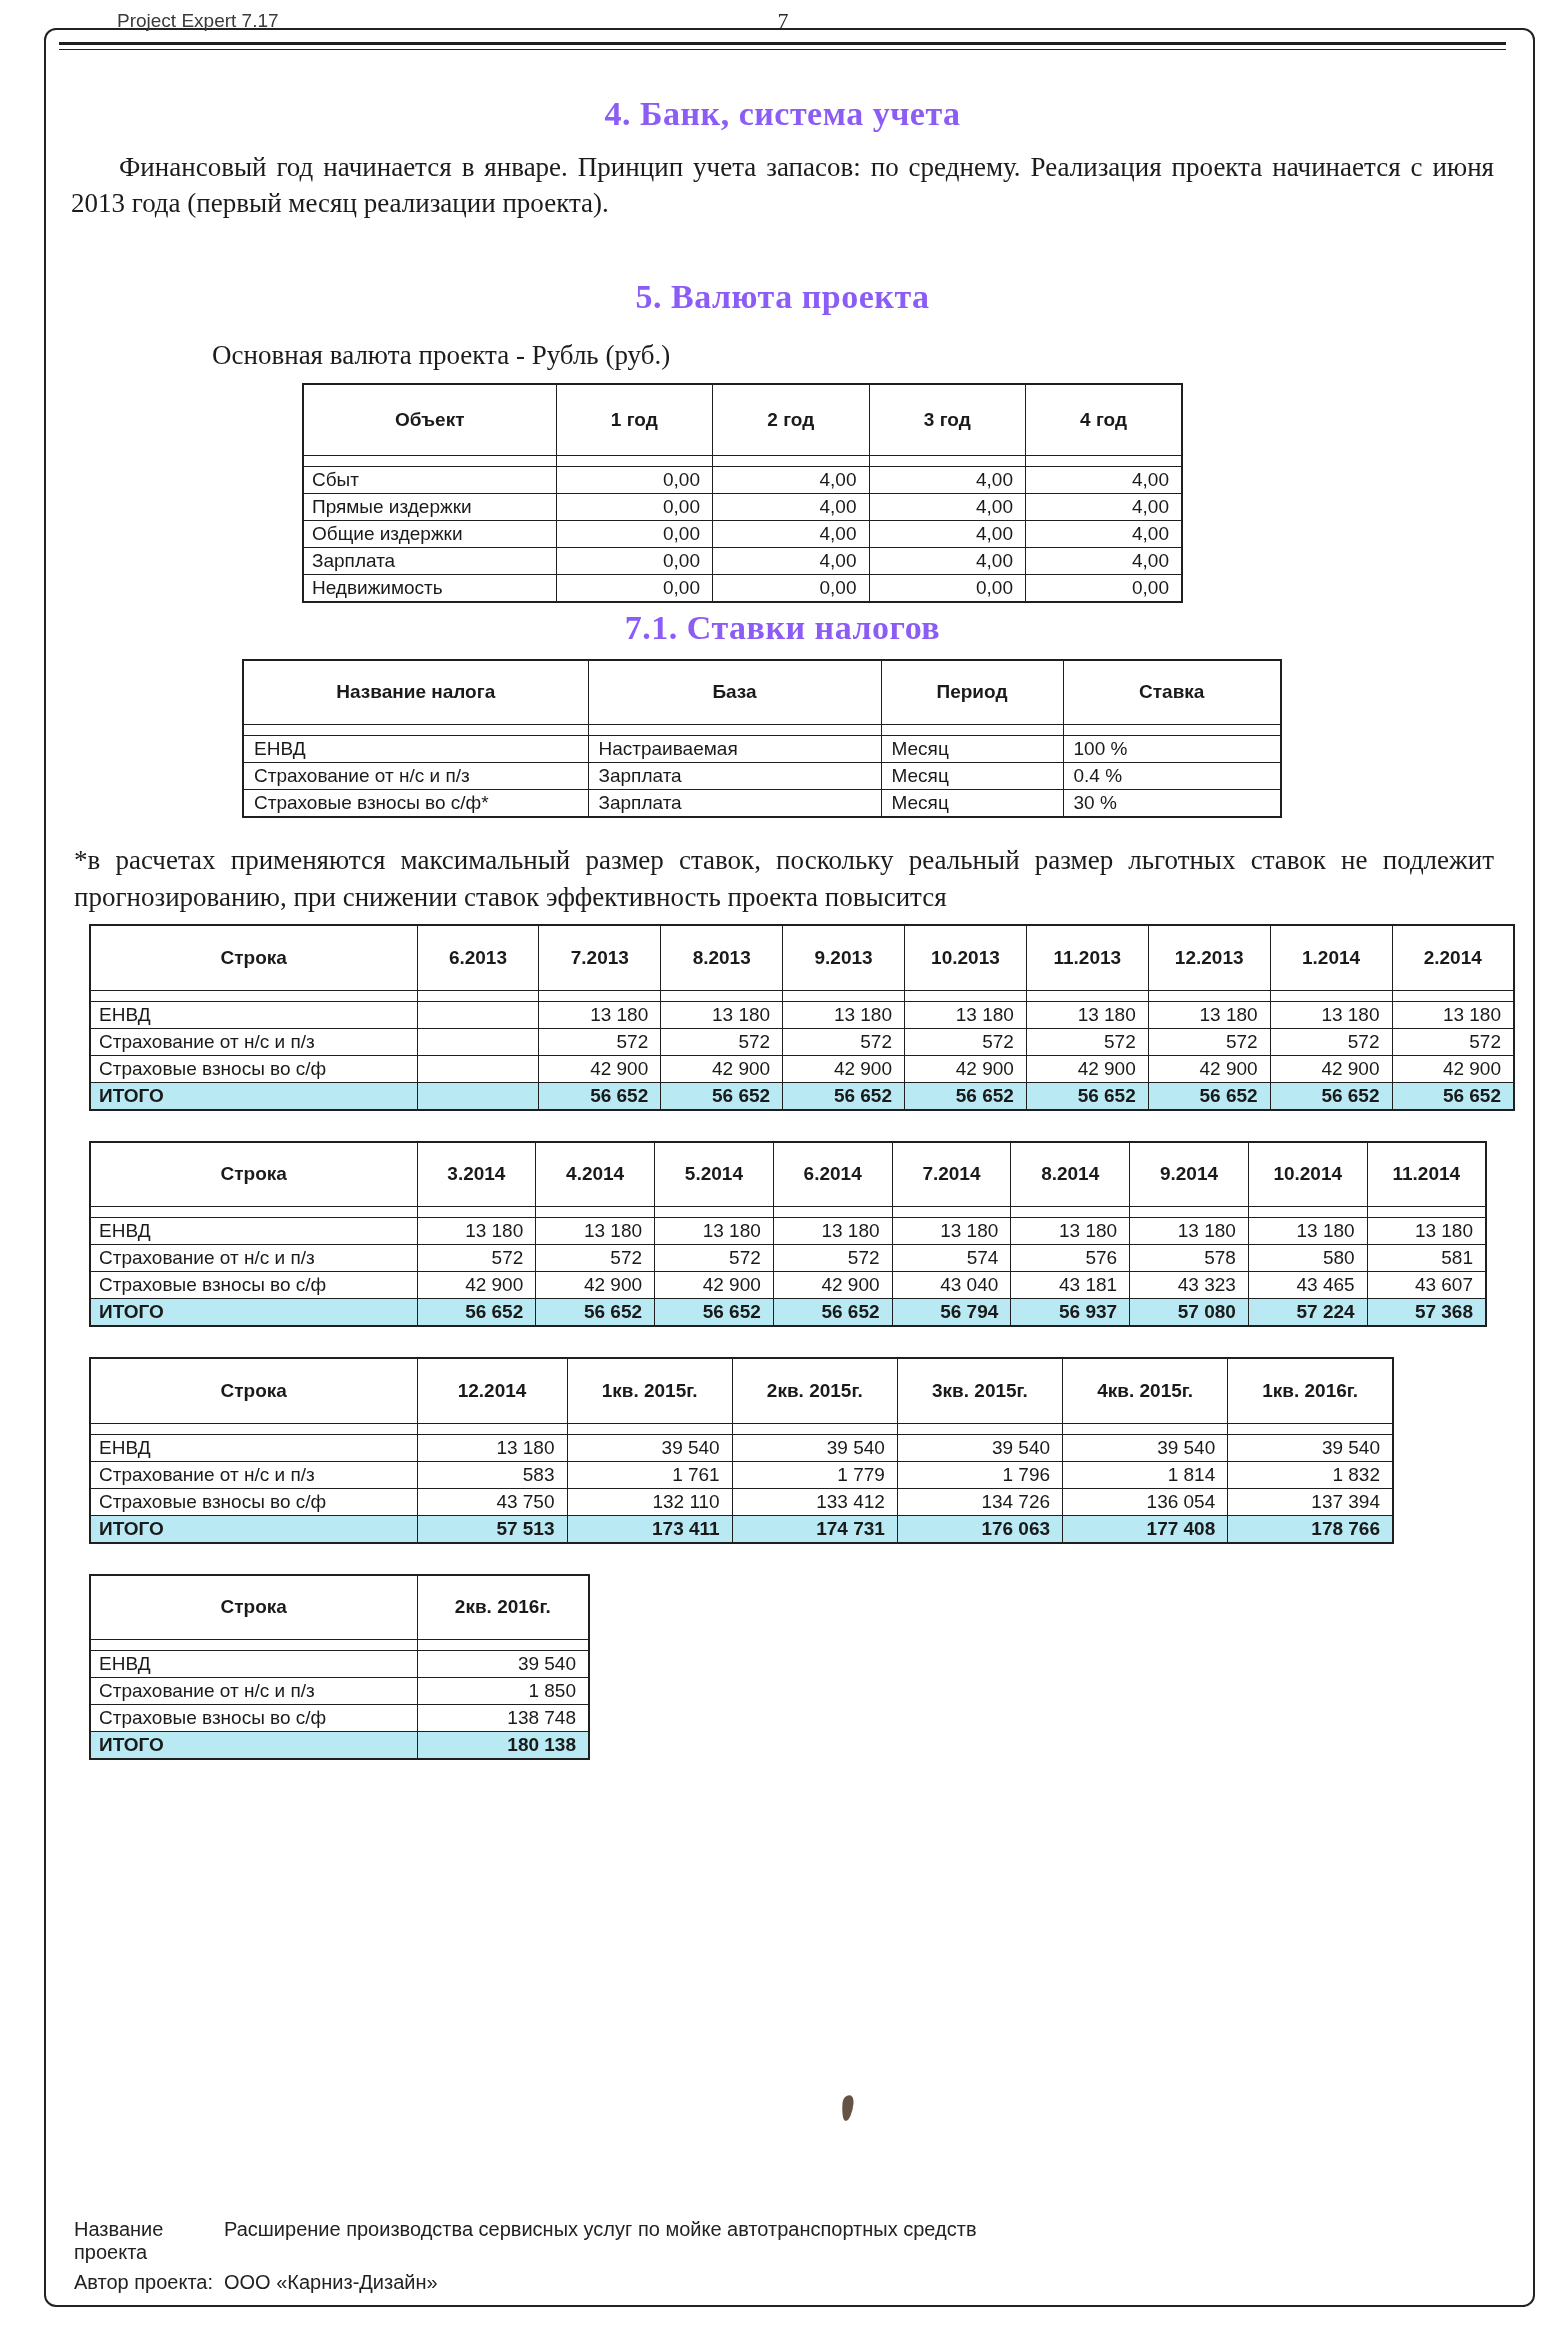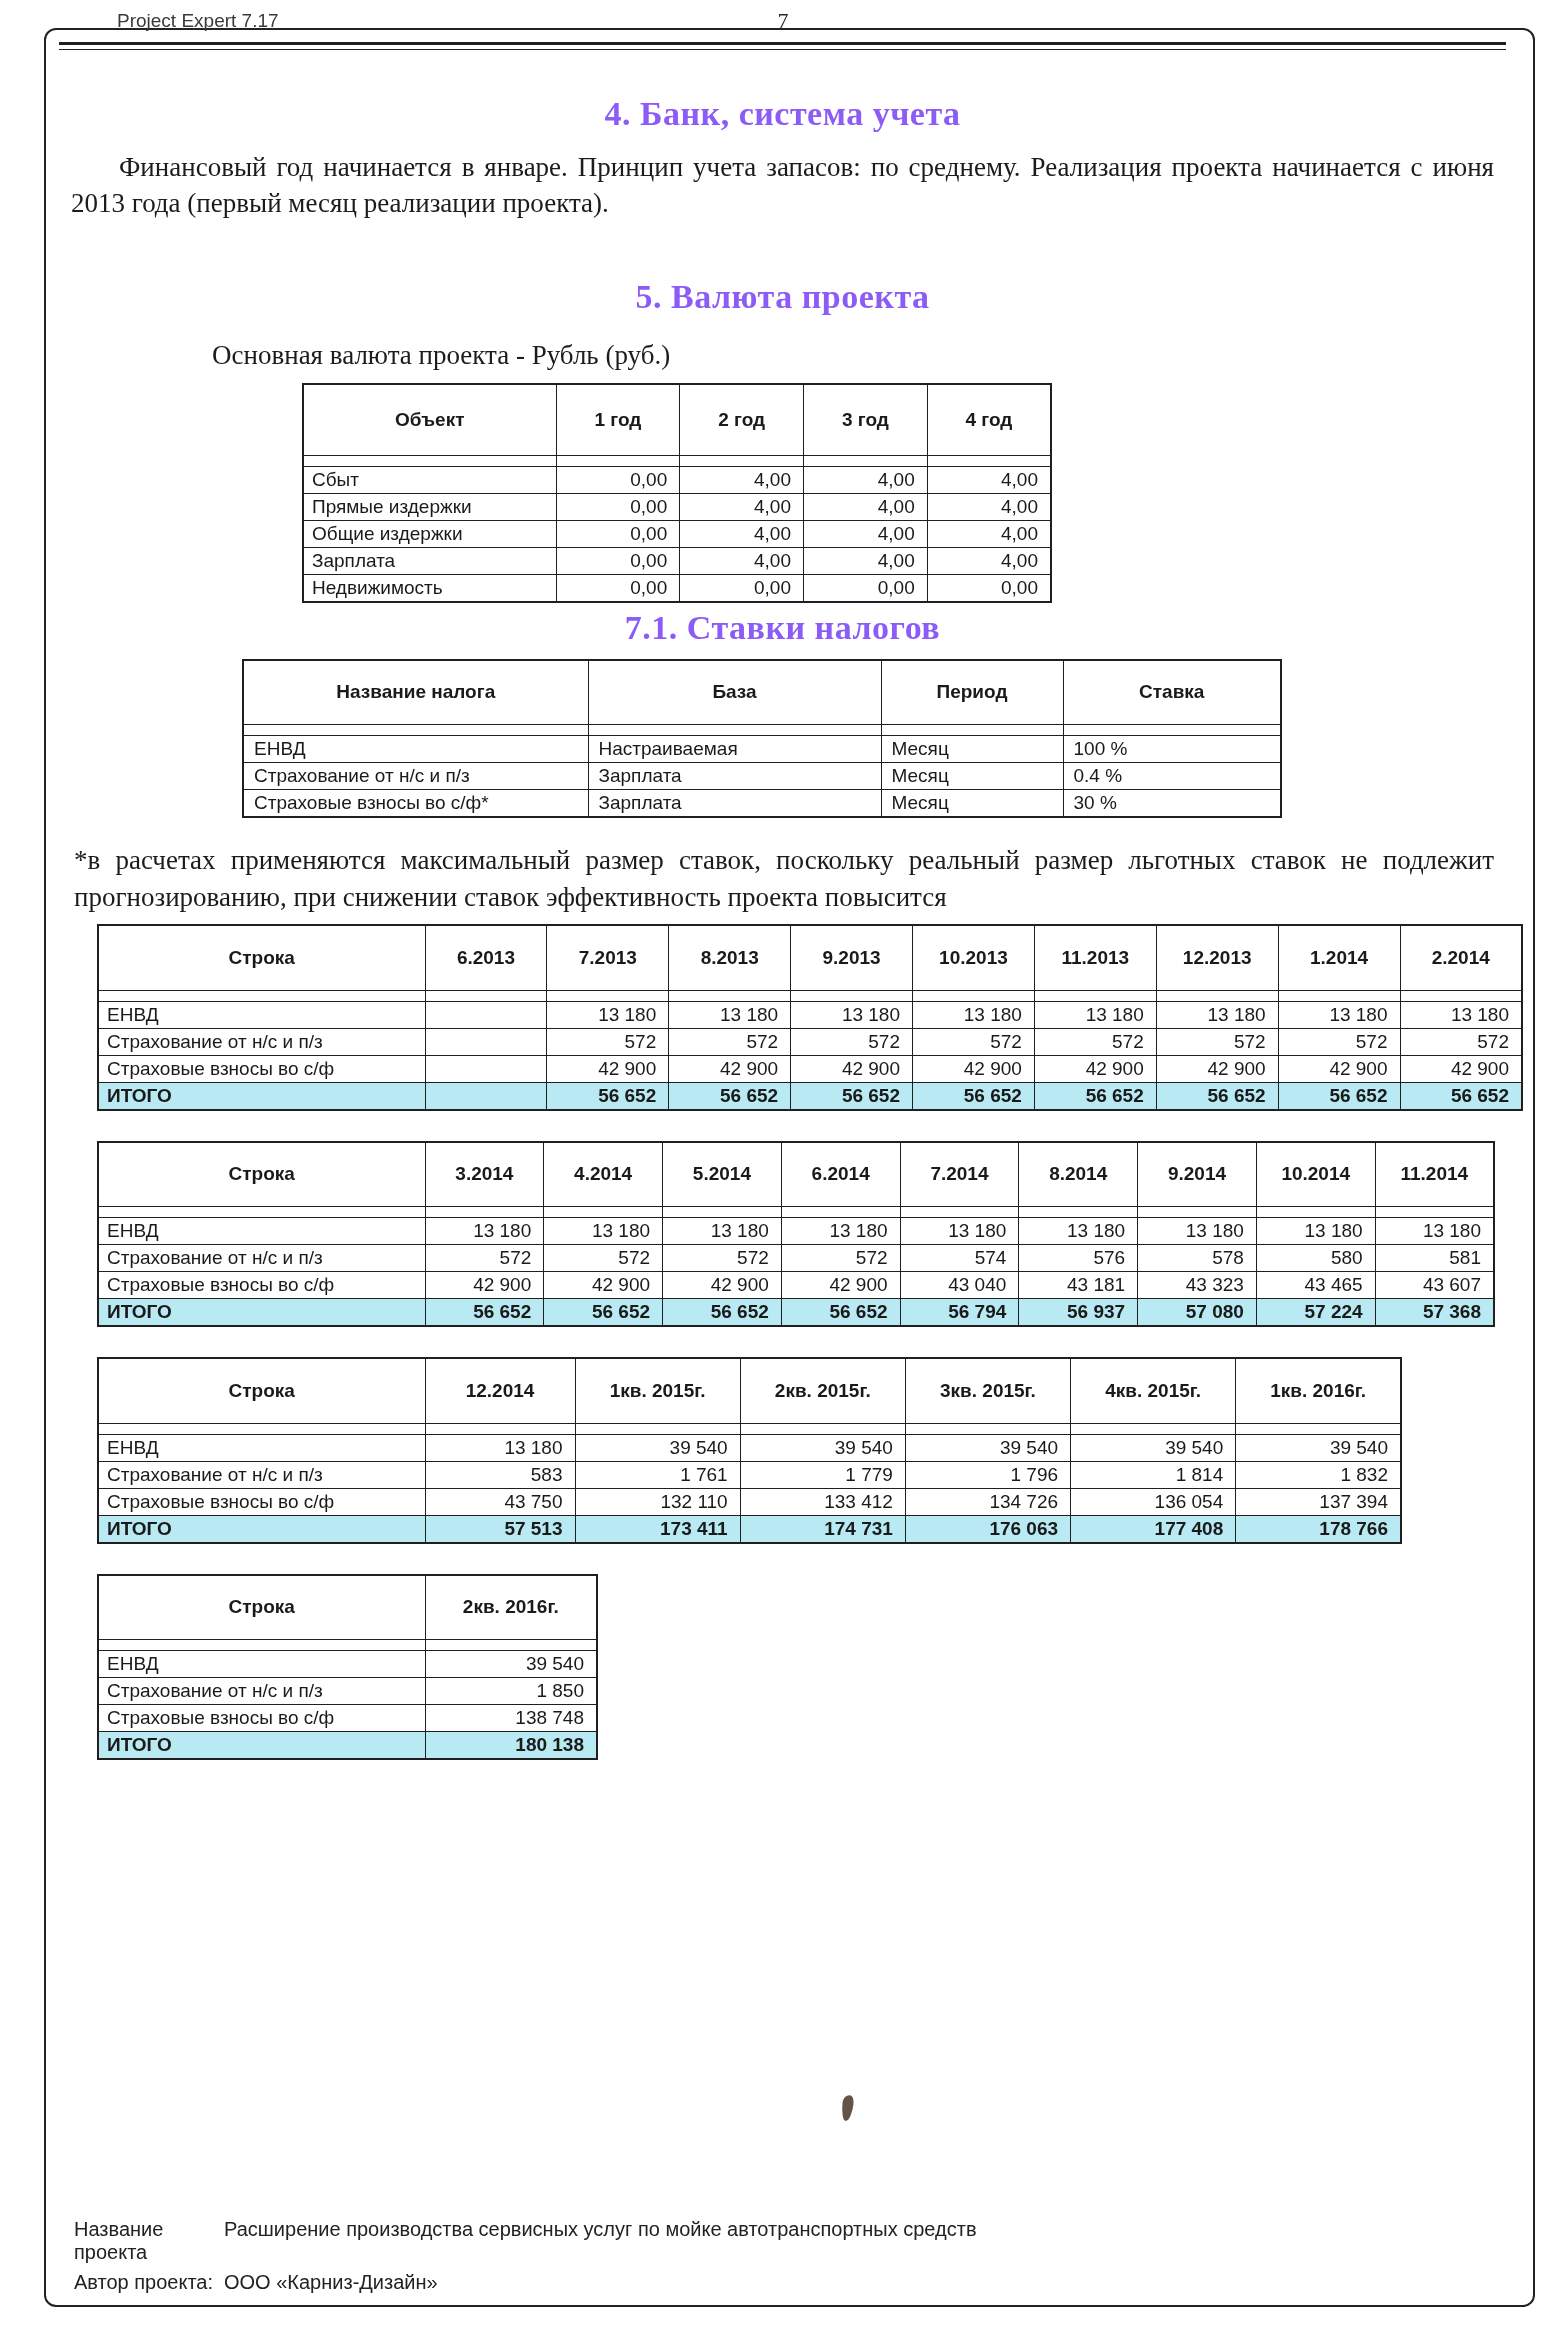--- a/index.html
+++ b/index.html
@@ -87,31 +87,31 @@
   }
   .doc-table td { height:24px; }
   .doc-table tr.spacer td {
     height:11px; border-top:none; border-bottom:none; padding:0;
   }
   .num-table td:first-child { text-align:left; }
   .num-table td:not(:first-child) { text-align:right; padding-right:12px; }
   .text-table td { text-align:left; padding-left:10px; }
   .total-row td { font-weight:bold; }
 
-  table.inflation { width:750px; margin-left:243px;border-radius:16px; }
+  table.inflation { width:881px; margin-left:243px;border-radius:16px; }
   .inflation th:nth-child(1), .inflation td:nth-child(1) { width:253px; }
   .inflation th { height:71px; }
 
   table.tax-rates { width:1040px; margin-left:183px; }
   .tax-rates th:nth-child(1), .tax-rates td:nth-child(1) { width:345px; }
   .tax-rates th:nth-child(2), .tax-rates td:nth-child(2) { width:293px; }
   .tax-rates th:nth-child(3), .tax-rates td:nth-child(3) { width:182px; }
   .tax-rates th { height:65px; }
 
-  table.pay { margin-left:38px; }
+  table.pay { margin-left:30px; }
   .pay th { height:65px; }
   .pay th:nth-child(1), .pay td:nth-child(1) { width:327px; }
   table.pay-1 { width:1426px; margin-top:8px; }
   table.pay-2 { width:1398px; margin-top:30px; }
   table.pay-3 { width:1305px; margin-top:30px; }
   .pay-3 th:nth-child(2), .pay-3 td:nth-child(2) { width:150px; }
   table.pay-4 { width:501px;  margin-top:30px; }
 
   
   footer {

